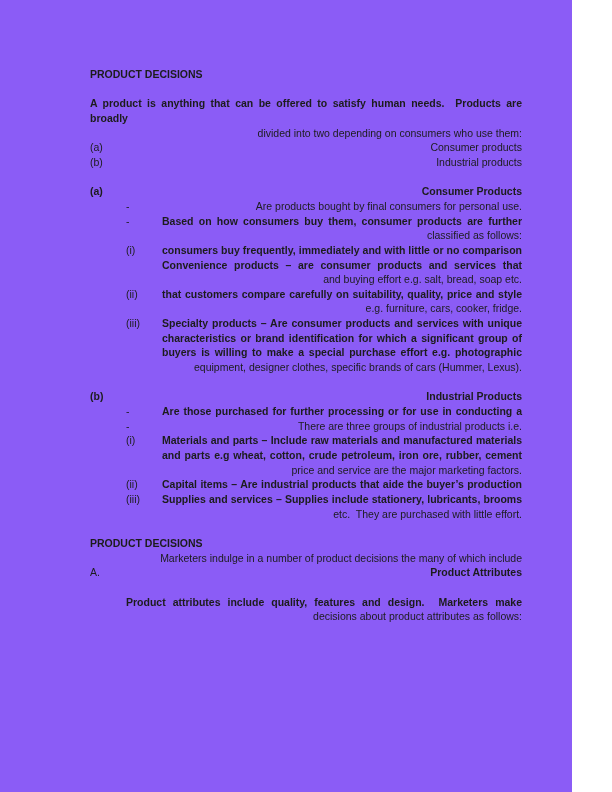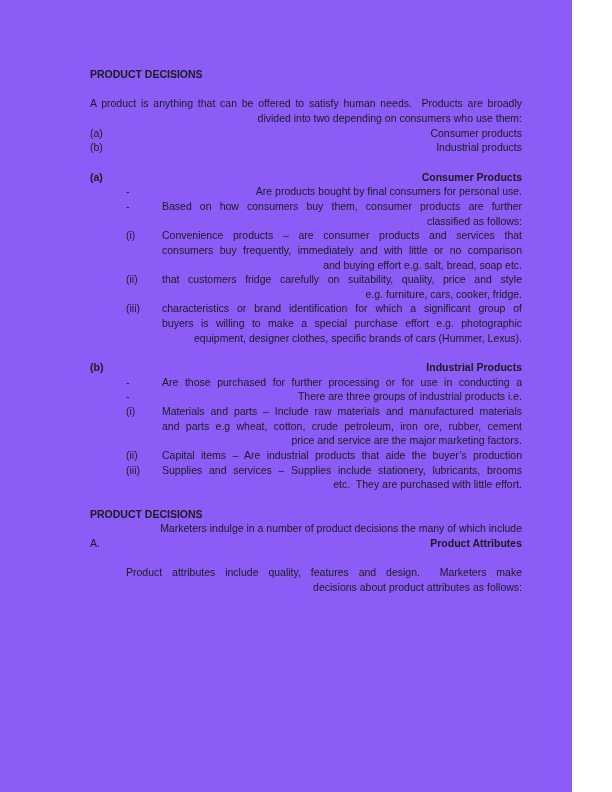--- a/index.html
+++ b/index.html
@@ -26,21 +26,21 @@
     -webkit-font-smoothing: antialiased;
   }
   .blk { position: relative; }
   .gap { margin-top: 14.65px; }
   .heading { font-weight: bold; }
   .li.lvl1 { padding-left: 36px; }
   .li.lvl2 { padding-left: 72px; }
   .li > .label { position: absolute; left: 0; top: 0; }
   .li.lvl2 > .label { left: 36px; }
   .para.ind1 { padding-left: 36px; }
-  .jl { text-align: justify; text-align-last: justify; }
+  .jl { text-align: justify; text-align-last: justify; font-weight: bold; }
   .ll { text-align: right; }
   .b { font-weight: bold; }
 </style>
 </head>
 <body>
 
 <div class="page">
   <div class="content">
       <div class="blk heading">PRODUCT DECISIONS</div>
       <div class="blk para gap">
@@ -63,31 +63,32 @@
         <span class="label">-</span>
         <div class="ll">Are products bought by final consumers for personal use.</div>
       </div>
       <div class="blk li lvl2">
         <span class="label">-</span>
         <div class="jl">Based on how consumers buy them, consumer products are further</div>
         <div class="ll">classified as follows:</div>
       </div>
       <div class="blk li lvl2">
         <span class="label">(i)</span>
+        <div class="jl">consumers buy frequently, immediately and with little or no comparison</div>
         <div class="jl">Convenience products – are consumer products and services that</div>
-        <div class="jl">consumers buy frequently, immediately and with little or no comparison</div>
         <div class="ll">and buying effort e.g. salt, bread, soap etc.</div>
       </div>
       <div class="blk li lvl2">
         <span class="label">(ii)</span>
-        <div class="jl">that customers fridge carefully on suitability, quality, price and style</div>
+        <div class="jl">that customers compare carefully on suitability, quality, price and style</div>
         <div class="ll">e.g. furniture, cars, cooker, fridge.</div>
       </div>
       <div class="blk li lvl2">
         <span class="label">(iii)</span>
+        <div class="jl">Specialty products – Are consumer products and services with unique</div>
         <div class="jl">characteristics or brand identification for which a significant group of</div>
         <div class="jl">buyers is willing to make a special purchase effort e.g. photographic</div>
         <div class="ll">equipment, designer clothes, specific brands of cars (Hummer, Lexus).</div>
       </div>
       <div class="blk li lvl1 gap">
         <span class="label b">(b)</span>
         <div class="ll b">Industrial Products</div>
       </div>
       <div class="blk li lvl2">
         <span class="label">-</span>

